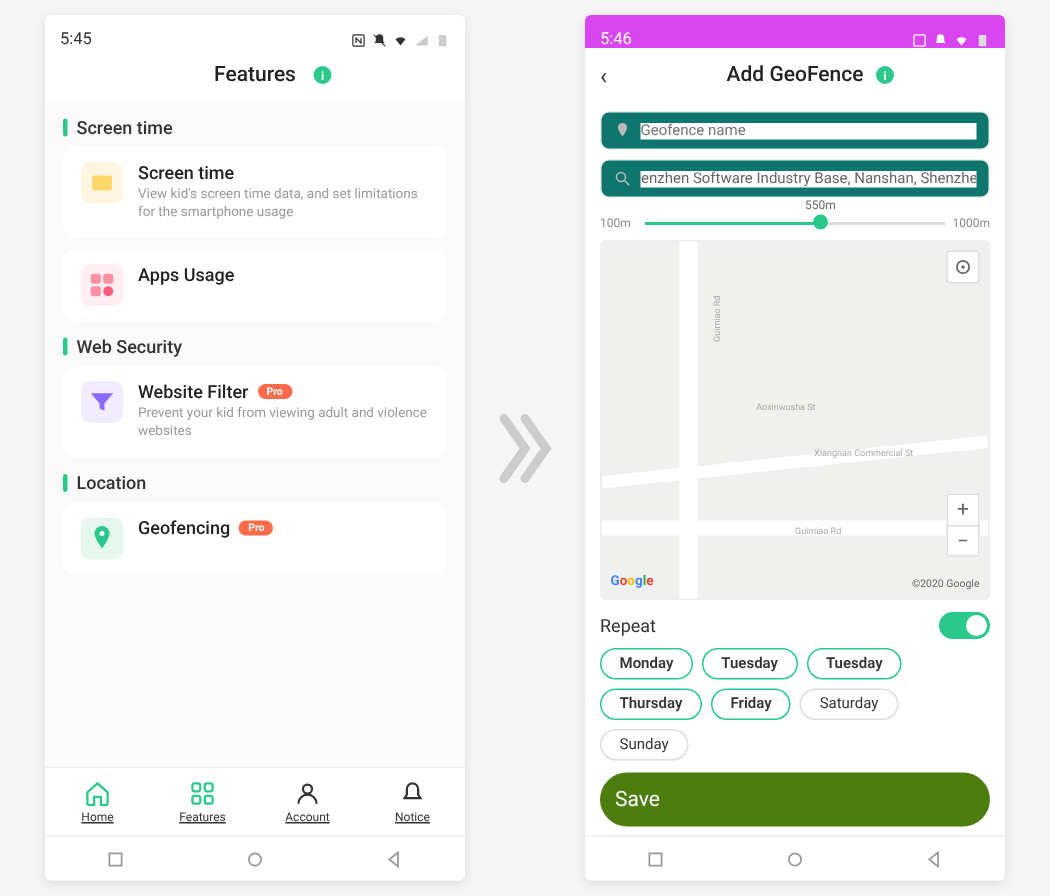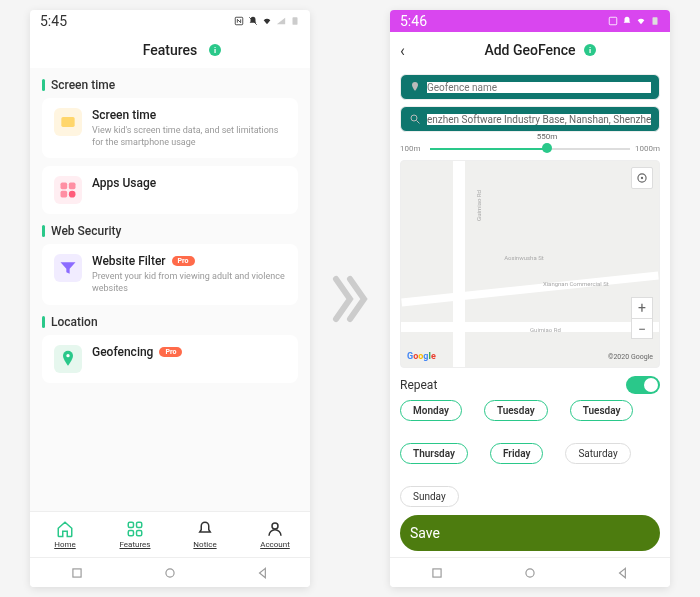--- a/index.html
+++ b/index.html
@@ -1,18 +1,18 @@
 <!DOCTYPE html>
 <html><head>
 <meta charset="utf-8">
 <style>
   * { box-sizing: border-box; margin: 0; padding: 0; font-family: -apple-system, BlinkMacSystemFont, "Segoe UI", Roboto, sans-serif; }
   body { background: #f5f5f5; display: flex; align-items: center; justify-content: center; gap: 20px; padding: 10px; }
   .phone { width: 280px; height: 577px; background: #fff; border-radius: 4px; box-shadow: 0 2px 8px rgba(0,0,0,.1); display: flex; flex-direction: column; overflow: hidden; }
-  .statusbar { height: 22px; display: flex; justify-content: space-between; align-items: center; padding: 0 10px; font-size: 14px; color: #333; }
+  .statusbar { height: 22px; display: flex; justify-content: space-between; align-items: flex-end; padding: 0 10px; font-size: 11px; color: #333; }
   .statusbar-right { display: flex; gap: 4px; align-items: center; font-size: 10px; }
   .sb-icon { width: 10px; height: 10px; display: inline-block; }
   .header { height: 36px; display: flex; align-items: center; justify-content: center; position: relative; }
   .header-title { font-size: 14px; font-weight: 500; color: #222; }
   .header-info { position: absolute; margin-left: 90px; width: 12px; height: 12px; border-radius: 50%; background: #2ac88a; color: #fff; font-size: 8px; display: flex; align-items: center; justify-content: center; font-weight: bold; }
   .header-back { position: absolute; left: 10px; font-size: 16px; color: #333; }
   .content { flex: 1; overflow-y: auto; padding: 0 12px 6px; background: #fafafa; }
   .section-title { display: flex; align-items: center; font-size: 12px; font-weight: 500; color: #333; margin: 10px 0 6px; }
   .section-title::before { content: ""; width: 3px; height: 12px; background: #2ac88a; border-radius: 2px; margin-right: 6px; }
   .card { background: #fff; border-radius: 8px; padding: 10px 12px; margin-bottom: 8px; display: flex; gap: 10px; }
@@ -47,21 +47,21 @@
   .map-ctrl.zoom div + div { border-top: 1px solid #ddd; }
   .map-google { position: absolute; left: 6px; bottom: 6px; font-size: 9px; font-weight: bold; }
   .map-google span:nth-child(1){color:#4285F4}.map-google span:nth-child(2){color:#EA4335}.map-google span:nth-child(3){color:#FBBC05}.map-google span:nth-child(4){color:#4285F4}.map-google span:nth-child(5){color:#34A853}.map-google span:nth-child(6){color:#EA4335}
   .map-copy { position: absolute; right: 6px; bottom: 6px; font-size: 7px; color: #666; }
   .map-road { position: absolute; background: #fff; }
   .map-label { position: absolute; font-size: 6px; color: #aaa; }
   .repeat-row { display: flex; align-items: center; justify-content: space-between; margin: 8px 0 6px; }
   .repeat-label { font-size: 12px; color: #333; }
   .toggle { width: 34px; height: 18px; border-radius: 9px; background: #2ac88a; position: relative; }
   .toggle::after { content:""; position:absolute; right:2px; top:2px; width:14px; height:14px; border-radius:50%; background:#fff; }
-  .chips { display: flex; flex-wrap: wrap; gap: 22px; margin-bottom: 8px; }
+  .chips { display: flex; flex-wrap: wrap; gap: 6px; margin-bottom: 8px; }
   .chip { padding: 4px 12px; border-radius: 12px; font-size: 10px; border: 1px solid #ddd; color: #333; }
   .chip.on { border-color: #2ac88a; font-weight: 600; }
   .save-btn { background: #4d7c0f; color: #fff; text-align: left; padding: 10px; border-radius: 22px; font-size: 14px; margin-bottom: 6px; }
   .softkeys2 { height: 30px; display:flex; justify-content:space-around; align-items:center; background:#fff; border-top:1px solid #eee; }
 
   .arrows { display: flex; align-items: center; color: #ccc; }
   .arrows svg { width: 40px; height: 60px; }
 </style>
 </head>
 <body>
@@ -164,30 +164,30 @@
       <svg class="nav-icon" viewBox="0 0 24 24">
           <rect x="3" y="3" width="7" height="7" rx="2" fill="none" stroke="#2ac88a" stroke-width="2"></rect>
           <rect x="14" y="3" width="7" height="7" rx="2" fill="none" stroke="#2ac88a" stroke-width="2"></rect>
           <rect x="3" y="14" width="7" height="7" rx="2" fill="none" stroke="#2ac88a" stroke-width="2"></rect>
           <rect x="14" y="14" width="7" height="7" rx="2" fill="none" stroke="#2ac88a" stroke-width="2"></rect>
         </svg>
       <span class="nav-label">Features</span>
     </div>
     <div class="nav-item">
       <svg class="nav-icon" viewBox="0 0 24 24">
-          <path d="M12 3a5 5 0 015 5v5l2 3H5l2-3V8a5 5 0 015-5z" fill="none" stroke="#333" stroke-width="2"></path>
-        </svg>
-      <span class="nav-label">Notice</span>
+          <circle cx="12" cy="8" r="4" fill="none" stroke="#333" stroke-width="2"></circle>
+          <path d="M4 21a8 8 0 0116 0" fill="none" stroke="#333" stroke-width="2"></path>
+        </svg>
+      <span class="nav-label">Account</span>
     </div>
     <div class="nav-item">
       <svg class="nav-icon" viewBox="0 0 24 24">
-          <circle cx="12" cy="8" r="4" fill="none" stroke="#333" stroke-width="2"></circle>
-          <path d="M4 21a8 8 0 0116 0" fill="none" stroke="#333" stroke-width="2"></path>
-        </svg>
-      <span class="nav-label">Account</span>
+          <path d="M12 3a5 5 0 015 5v5l2 3H5l2-3V8a5 5 0 015-5z" fill="none" stroke="#333" stroke-width="2"></path>
+        </svg>
+      <span class="nav-label">Notice</span>
     </div>
   </div>
   <div class="softkeys">
     <svg class="softkey" viewBox="0 0 24 24">
         <rect x="5" y="5" width="14" height="14" fill="none" stroke="#999" stroke-width="2"></rect>
       </svg>
     <svg class="softkey" viewBox="0 0 24 24">
         <circle cx="12" cy="12" r="7" fill="none" stroke="#999" stroke-width="2"></circle>
       </svg>
     <svg class="softkey" viewBox="0 0 24 24">

